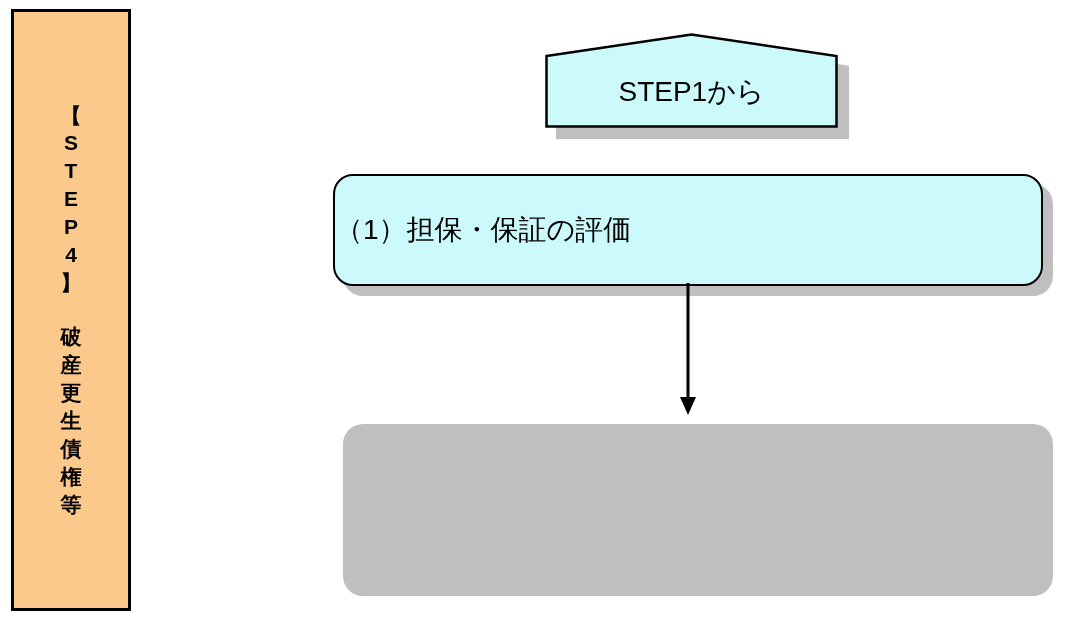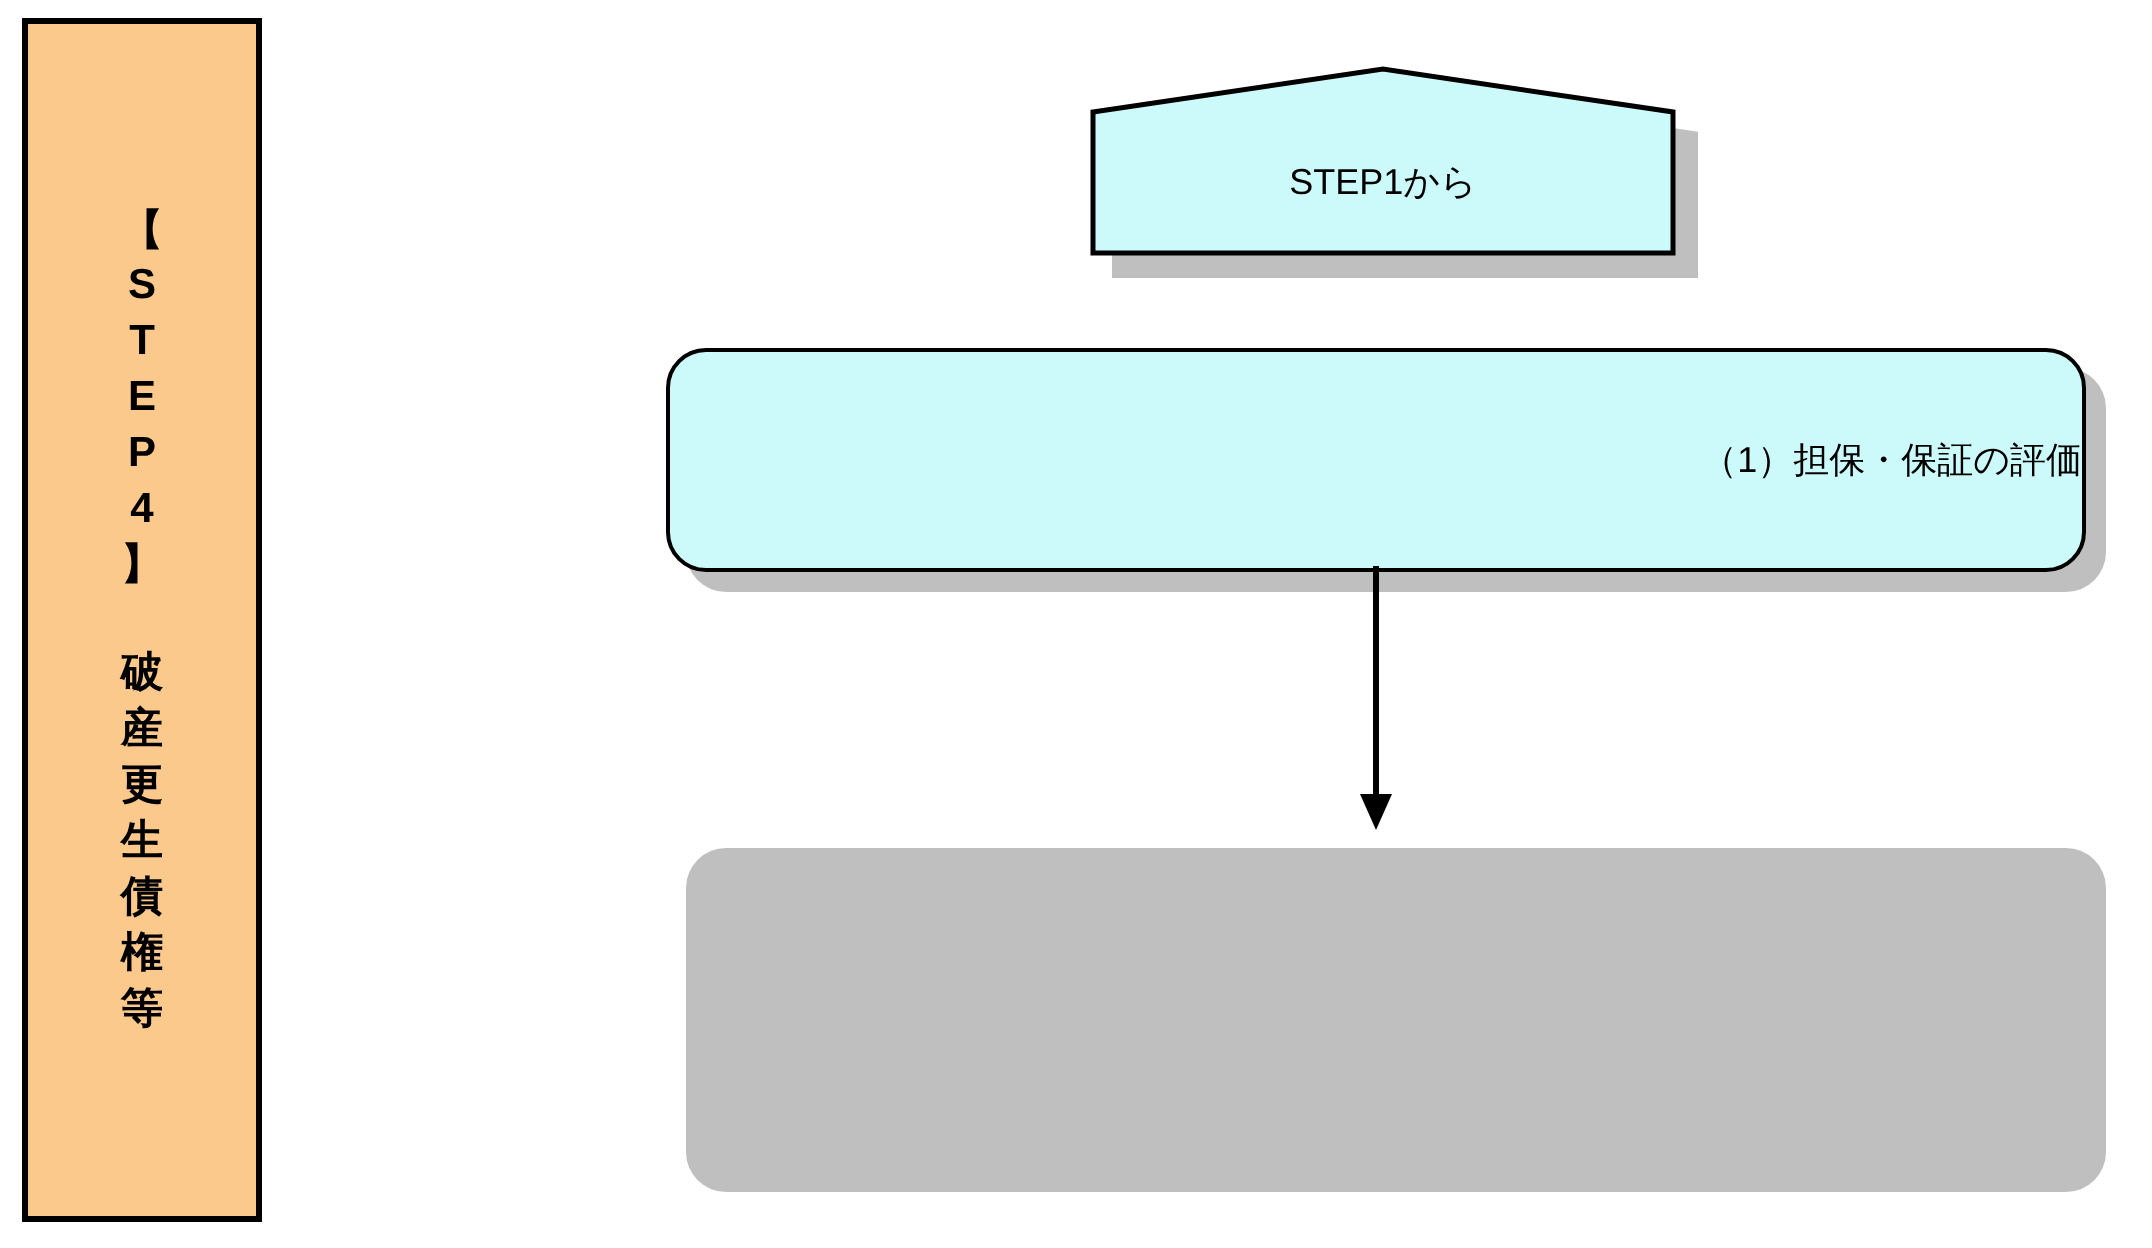--- a/index.html
+++ b/index.html
@@ -98,21 +98,21 @@
   
   .rbox {
     position: absolute;
     background: #ccfafa;
     border: 2.5px solid #000000;
     border-radius: 20px;
     box-sizing: border-box;
     z-index: 2;
     display: flex;
     align-items: center;
-    justify-content: flex-end;
+    justify-content: flex-start;
     text-align: center;
   }
   .rbox-shadow {
     border-radius: 20px;
   }
 
   #box-evaluation {
     left: 333px;
     top: 174px;
     width: 710px;
@@ -131,21 +131,21 @@
     height: 172px;
   }
   #box-calculation-shadow {
     left: 343px;
     top: 424px;
     width: 710px;
     height: 172px;
   }
 
   .node-text {
-    font-size: 18px;
+    font-size: 28px;
     line-height: 1.48;
     color: #000000;
     white-space: pre;
   }
   .formula-block {
     display: inline-block;
     text-align: left;
     font-size: 20px;
     line-height: 1.5;
     white-space: pre;

